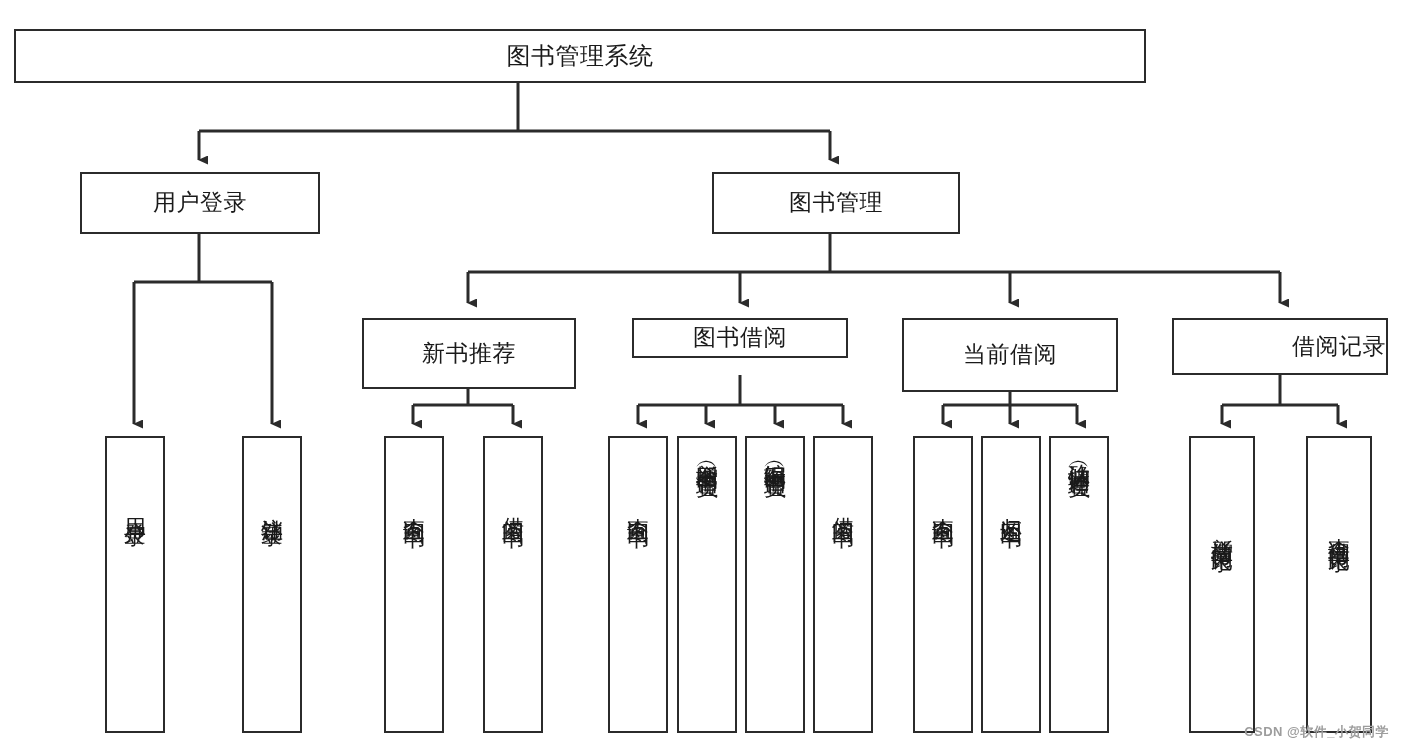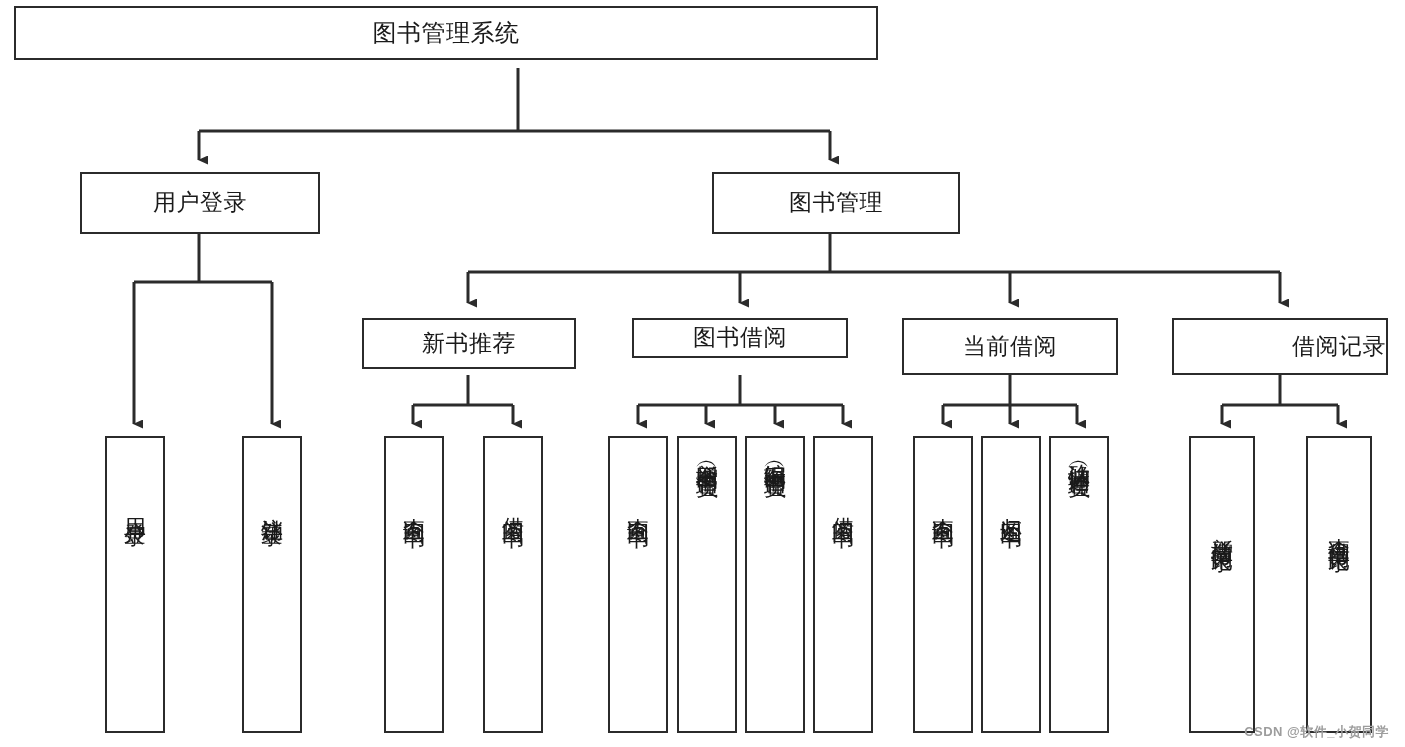--- a/index.html
+++ b/index.html
@@ -134,38 +134,38 @@
       <path d="M1010,405 L1010,424" marker-end="url(#arrow)"></path>
       <path d="M1077,405 L1077,424" marker-end="url(#arrow)"></path>
 
       <path d="M1280,375 L1280,405"></path>
       <path d="M1222,405 L1338,405"></path>
       <path d="M1222,405 L1222,424" marker-end="url(#arrow)"></path>
       <path d="M1338,405 L1338,424" marker-end="url(#arrow)"></path>
     </g>
   </svg>
 
-  <div class="node h-node" id="node-root" style="left:14px; top:6px; width:864px; height:54px;">
+  <div class="node h-node" id="node-root" style="left:14px; top:29px; width:1132px; height:54px;">
     <span class="lbl">图书管理系统</span>
   </div>
 
   <div class="node h-node" style="left:80px; top:172px; width:240px; height:62px;">
     <span class="lbl">用户登录</span>
   </div>
   <div class="node h-node" style="left:712px; top:172px; width:248px; height:62px;">
     <span class="lbl">图书管理</span>
   </div>
 
-  <div class="node h-node" style="left:362px; top:318px; width:214px; height:51px;">
+  <div class="node h-node" style="left:362px; top:318px; width:214px; height:71px;">
     <span class="lbl">新书推荐</span>
   </div>
   <div class="node h-node" style="left:632px; top:318px; width:216px; height:40px;">
     <span class="lbl">图书借阅</span>
   </div>
-  <div class="node h-node" style="left:902px; top:318px; width:216px; height:57px;">
+  <div class="node h-node" style="left:902px; top:318px; width:216px; height:74px;">
     <span class="lbl">当前借阅</span>
   </div>
   <div class="node h-node" style="left:1172px; top:318px; width:216px; height:57px;justify-content:flex-end;">
     <span class="lbl">借阅记录</span>
   </div>
 
   <div class="node v-node mid" style="left:105px; top:436px; width:60px; height:297px;">
     <span class="lbl">用户登录</span>
   </div>
   <div class="node v-node mid" style="left:242px; top:436px; width:60px; height:297px;">

